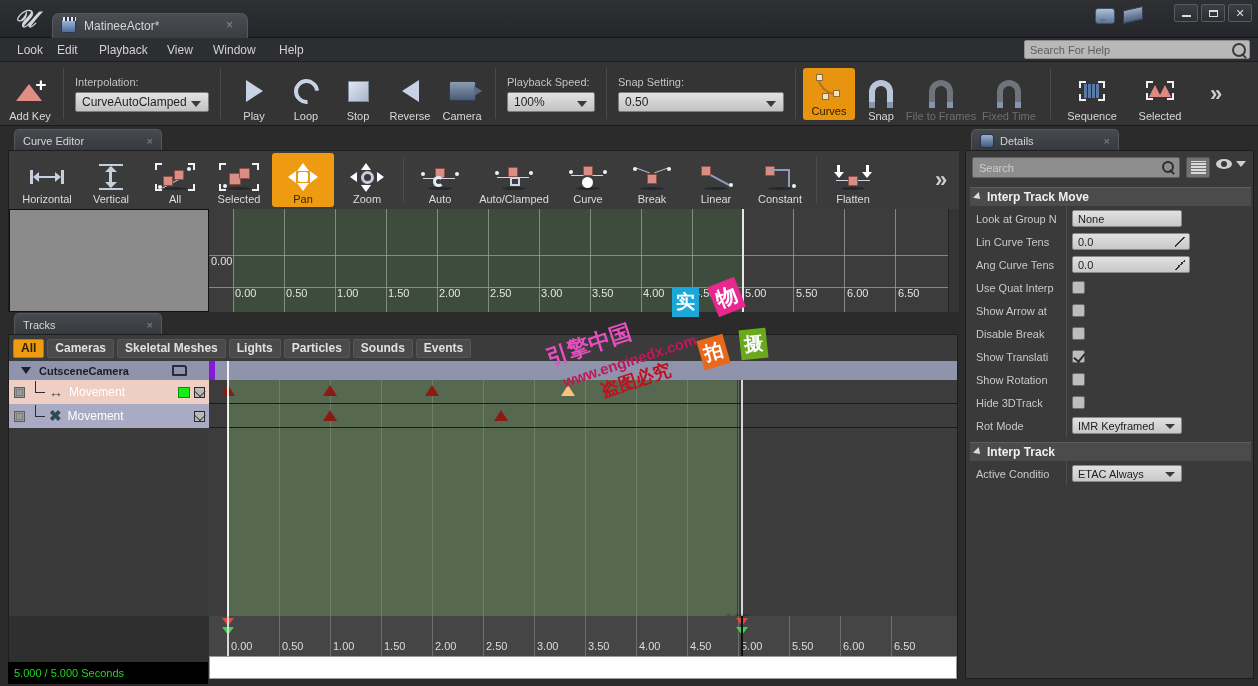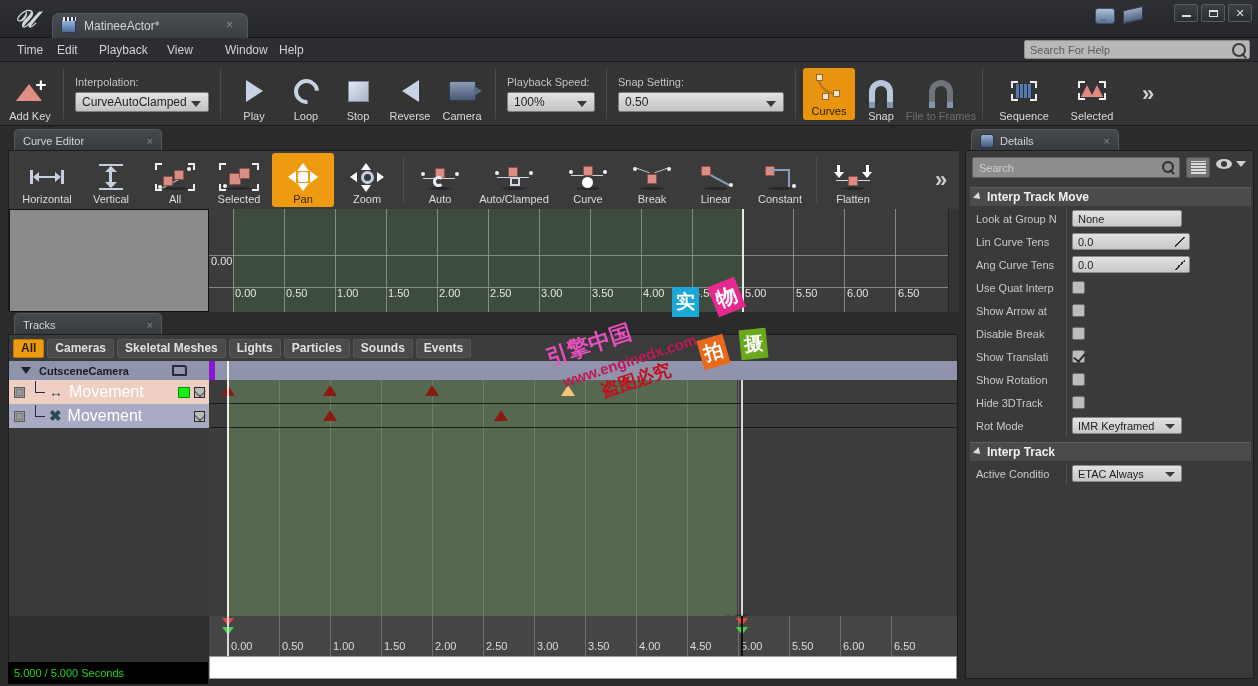--- a/index.html
+++ b/index.html
@@ -244,21 +244,21 @@
   .tracks-body { position:absolute; left:0; top:26px; width:948px; height:255px; }
   .tracklist { position:absolute; left:0; top:0; width:200px; height:255px; background:#3a3a3a;}
   .trackgrid { position:absolute; left:200px; top:0; right:0; height:255px; background:#3c3c3c; overflow:hidden;}
 
   .trow { position:absolute; left:0; width:200px; display:flex; align-items:center; }
   .trow .cbx {
     width:11px;height:11px; background:#9a9a9a; border:1px solid #5c5c5c; flex:none;
     margin-left:5px; position:relative;
   }
   .trow .cbx:after{content:"";position:absolute;left:1px;top:1px;right:1px;bottom:1px;border:1px solid #7d7d7d;}
-  .trow .nm { font-size:16px; color:#e8e8e8; }
+  .trow .nm { font-size:12px; color:#e8e8e8; }
 
   .grp-row { background:#8f93ab; }
   .grp-row .nm { color:#1b1b22; font-weight:bold; font-size:11px;}
   .mv-row { background:#efcfc4; }
   .mv-row .nm { color:#ffffff; }
   .fov-row { background:#a9abc4; }
   .fov-row .nm { color:#ffffff; }
 
   .tri-expand { border-left:5px solid transparent;border-right:5px solid transparent;border-top:7px solid #202028; margin-left:12px;}
   .folder-ico { width:15px;height:11px;background:transparent;border:2px solid #2a2a38;border-radius:1px 3px 1px 1px;}
@@ -382,25 +382,25 @@
       <div class="wbtn">
           <i class="maxglyph"></i>
         </div>
       <div class="wbtn">
           <span class="gl">✕</span>
         </div>
     </div>
   </div>
 
   <div class="menubar">
-    <div class="menu-item" style="left:8px">Time</div>
+    <div class="menu-item" style="left:8px">Look</div>
     <div class="menu-item" style="left:48px">Edit</div>
     <div class="menu-item" style="left:90px">Playback</div>
     <div class="menu-item" style="left:158px">View</div>
-    <div class="menu-item" style="left:216px">Window</div>
+    <div class="menu-item" style="left:204px">Window</div>
     <div class="menu-item" style="left:270px">Help</div>
     <div class="searchhelp">
       <span>Search For Help</span>
       <i class="mag"></i>
     </div>
   </div>
 
   <div class="toolbar">
     <div class="tb-group">
       <div class="tb-btn">
@@ -487,20 +487,26 @@
         <div class="tb-ico">
             <i class="ico-magnet"></i>
           </div>
         <span class="lbl">Snap</span>
       </div>
       <div class="tb-btn wide disabled">
         <div class="tb-ico">
             <i class="ico-magnet dim"></i>
           </div>
         <span class="lbl">File to Frames</span>
+      </div>
+      <div class="tb-btn wide disabled">
+        <div class="tb-ico">
+            <i class="ico-magnet dim"></i>
+          </div>
+        <span class="lbl">Fixed Time</span>
       </div>
     </div>
     <div class="tb-sep"></div>
     <div class="tb-group">
       <div class="tb-btn wide">
         <div class="tb-ico">
             <span class="ico-seq">
           <i class="bars"></i>
           <i class="brk" style="left:1px;top:1px;border-right:none;border-bottom:none"></i>
           <i class="brk" style="right:1px;top:1px;border-left:none;border-bottom:none"></i>

